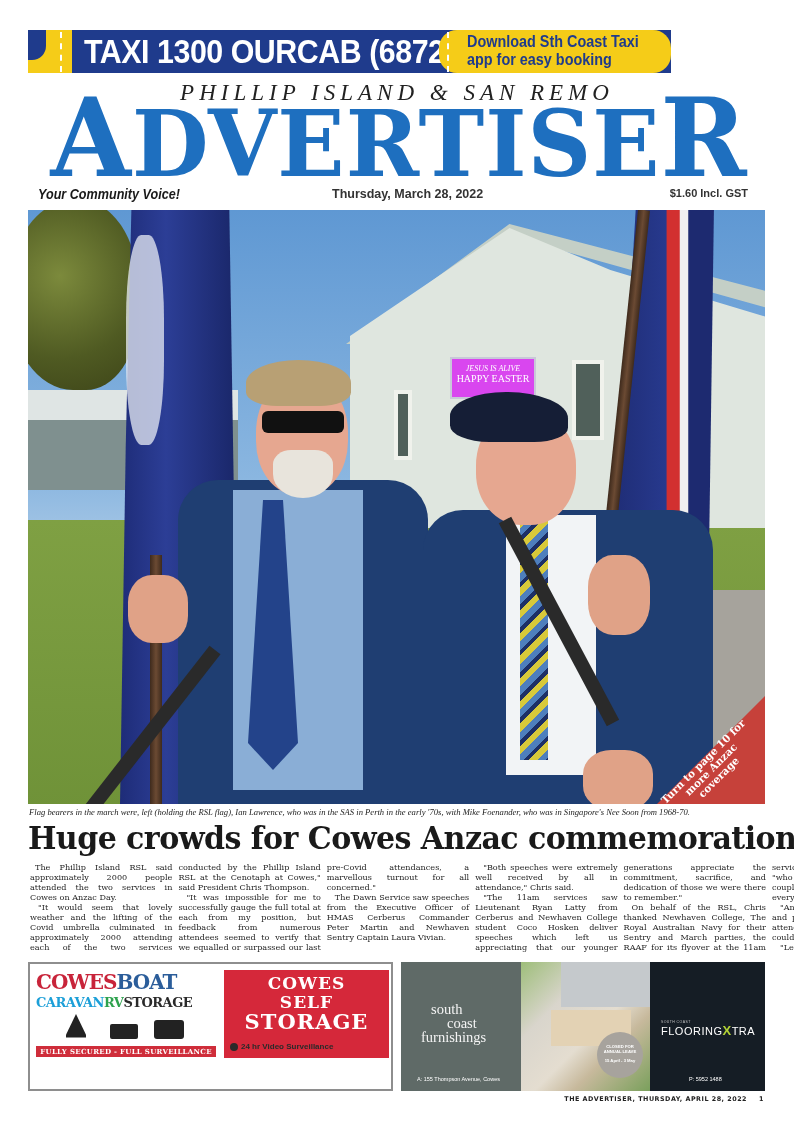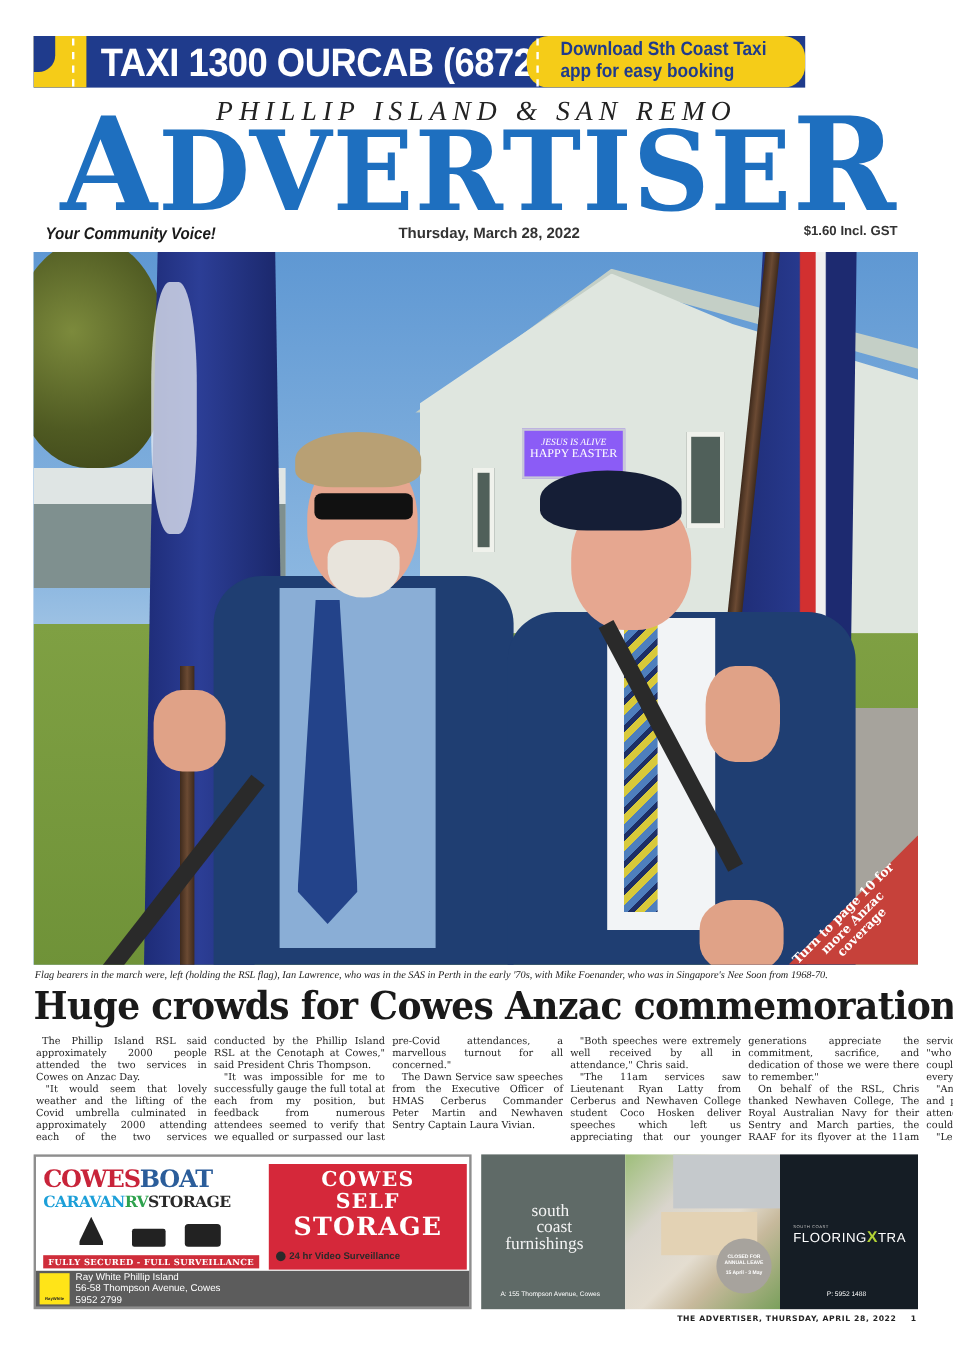--- a/index.html
+++ b/index.html
@@ -28,21 +28,21 @@
   .photo { position: absolute; left: 28px; top: 210px; width: 737px; height: 594px; overflow: hidden; background: #6fa3d8; }
   .sky { position: absolute; inset: 0; background: linear-gradient(#5f98d3 0%, #8ab6e0 45%, #c9dcec 70%); }
   .tree { position: absolute; left: -20px; top: -10px; width: 130px; height: 190px; border-radius: 50% 45% 40% 50%; background: radial-gradient(circle at 40% 40%, #7c8a3c, #4f5a22 60%, #3d4418); }
   .bg-building-left { position: absolute; left: 0; top: 180px; width: 210px; height: 100px; background: #dfe5e4; }
   .bg-building-left::after { content: ""; position: absolute; left: 0; top: 30px; width: 210px; height: 70px; background: #2f4a48; opacity: .55; }
   .grass { position: absolute; left: 0; top: 310px; width: 737px; height: 290px; background: linear-gradient(#7fa043, #6f9238); }
   .path { position: absolute; right: 0; top: 380px; width: 120px; height: 220px; background: #a6a39c; }
   .church { position: absolute; left: 322px; top: 18px; width: 420px; height: 300px; background: #dfe6df; clip-path: polygon(0 36%, 38% 0, 62% 14%, 100% 30%, 100% 100%, 0 100%); }
   .church-roof { position: absolute; left: 318px; top: 14px; width: 430px; height: 120px; background: #c4cfc6; clip-path: polygon(0 100%, 38% 0, 100% 58%, 100% 72%, 38% 10%, 2% 100%); }
   .church-window { position: absolute; background: #50605a; border: 4px solid #f0f2ec; }
-  .easter-sign { position: absolute; left: 407px; top: 147px; width: 86px; height: 42px; background: #8b5cf6; border: 2px solid #c8c8d8; color: #ffffff; text-align: center; font-family: "Liberation Serif", serif; }
+  .easter-sign { position: absolute; left: 422px; top: 147px; width: 86px; height: 42px; background: #d946ef; border: 2px solid #c8c8d8; color: #ffffff; text-align: center; font-family: "Liberation Serif", serif; }
   .easter-sign .l1 { font-size: 8px; font-style: italic; margin-top: 5px; }
   .easter-sign .l2 { font-size: 10px; }
   .flag-rsl { position: absolute; left: 92px; top: -5px; width: 115px; height: 600px; background: linear-gradient(90deg, #1e2c78, #2c3e96 40%, #1a276a); clip-path: polygon(10% 0, 95% 0, 100% 60%, 80% 100%, 0 100%, 5% 40%); }
   .flag-rsl-emblem { position: absolute; left: 98px; top: 25px; width: 38px; height: 210px; background: #e8ecf4; border-radius: 40%; opacity: .75; }
   .flag-au { position: absolute; left: 572px; top: -5px; width: 120px; height: 600px; background: linear-gradient(90deg, #1d2a70, #27398d 55%, #d23030 56%, #d23030 66%, #f0f0f0 67%, #f0f0f0 73%, #1d2a70 74%); clip-path: polygon(30% 0, 95% 0, 90% 70%, 60% 100%, 0 100%, 15% 50%); }
   .pole { position: absolute; width: 12px; background: linear-gradient(90deg, #3e2a1c, #6b4a33, #3e2a1c); }
   .man { position: absolute; }
   .jacket { position: absolute; background: #1f3e72; border-radius: 40px 40px 0 0; }
   .shirt { position: absolute; background: #8aaed6; }
   .face { position: absolute; background: #e6a790; border-radius: 48% 48% 45% 45%; }
@@ -84,21 +84,21 @@
   .cs-l3 { font-size: 21px; line-height: 22px; letter-spacing: 1px; }
   .cs-video { position: absolute; left: 18px; top: 73px; font-family: "Liberation Sans", sans-serif; font-weight: bold; font-size: 8px; color: #2a2a2a; white-space: nowrap; text-align: center; }
   .cs-video-icon { display: inline-block; width: 8px; height: 8px; border-radius: 50%; background: #2a2a2a; vertical-align: middle; margin-right: 3px; }
   .rw-bar { position: absolute; left: 0; bottom: 0; width: 361px; height: 30px; background: #5c5c5c; }
   .rw-logo { position: absolute; left: 3px; top: 2px; width: 25px; height: 26px; background: #ffe418; font-family: "Liberation Sans", sans-serif; font-size: 3.5px; font-weight: bold; color: #222; padding-top: 19px; text-align: center; }
   .rw-text { position: absolute; left: 33px; top: 1px; font-family: "Liberation Sans", sans-serif; font-size: 8.2px; line-height: 9.4px; color: #ffffff; }
 
   .ad-furn { position: absolute; left: 401px; top: 962px; width: 364px; height: 129px; }
   .sc-panel { position: absolute; left: 0; top: 0; width: 120px; height: 129px; background: #5f6a67; color: #f2f2f2; }
   .sc-logo { position: absolute; left: 20px; top: 40px; font-family: "Liberation Serif", serif; font-size: 14.5px; line-height: 14px; color: #f4f4f4; }
-  .sc-logo .a { display: block; padding-left: 10px; text-align: center; }
+  .sc-logo .a { display: block; padding-left: 10px; }
   .sc-logo .b { display: block; padding-left: 26px; }
   .sc-logo .c { display: block; }
   .sc-addr { position: absolute; left: 16px; top: 114px; font-family: "Liberation Sans", sans-serif; font-size: 5.5px; color: #ffffff; white-space: nowrap; }
   .sc-photo { position: absolute; left: 120px; top: 0; width: 129px; height: 129px; background: linear-gradient(135deg, #9ebe7a 0%, #d9d5cc 30%, #e4ddd0 55%, #c7b99c 70%, #7aa05c 100%); overflow: hidden; }
   .sc-sofa { position: absolute; left: 40px; top: 0; width: 89px; height: 45px; background: #c5c9cc; }
   .sc-table { position: absolute; left: 30px; top: 48px; width: 80px; height: 36px; background: #e3d2b4; }
   .sc-badge { position: absolute; left: 76px; top: 70px; width: 46px; height: 46px; border-radius: 50%; background: #a7a39d; color: #ffffff; text-align: center; font-family: "Liberation Sans", sans-serif; font-size: 4.2px; font-weight: bold; padding-top: 12px; line-height: 5px; }
   .fx-panel { position: absolute; left: 249px; top: 0; width: 115px; height: 129px; background: #151d25; }
   .fx-small { position: absolute; left: 11px; top: 58px; font-family: "Liberation Sans", sans-serif; font-size: 3.5px; color: #c4c4c4; letter-spacing: .4px; }
   .fx-logo { position: absolute; left: 11px; top: 61px; font-family: "Liberation Sans", sans-serif; font-size: 11px; color: #ffffff; letter-spacing: 0.5px; white-space: nowrap; }
@@ -199,28 +199,20 @@
     <div class="cb-trailer"></div>
     <div class="cb-bus"></div>
   </div>
   <div class="cb-banner">FULLY SECURED - FULL SURVEILLANCE</div>
   <div class="cs-box">
     <div class="cs-l1">COWES</div>
     <div class="cs-l2">SELF</div>
     <div class="cs-l3">STORAGE</div>
   </div>
   <div class="cs-video" style="left:200px;top:78px;color:#2a2a2a;"><span class="cs-video-icon"></span><span>24 hr Video Surveillance</span></div>
-  <div class="rw-bar">
-    <div class="rw-logo">RayWhite</div>
-    <div class="rw-text">
-      <div>Ray White Phillip Island</div>
-      <div>56-58 Thompson Avenue, Cowes</div>
-      <div>5952 2799</div>
-    </div>
-  </div>
 </div>
 
 <div class="ad-furn">
   <div class="sc-panel">
     <div class="sc-logo">
       <span class="a">south</span>
       <span class="b">coast</span>
       <span class="c">furnishings</span>
     </div>
     <div class="sc-addr">A: 155 Thompson Avenue, Cowes</div>

